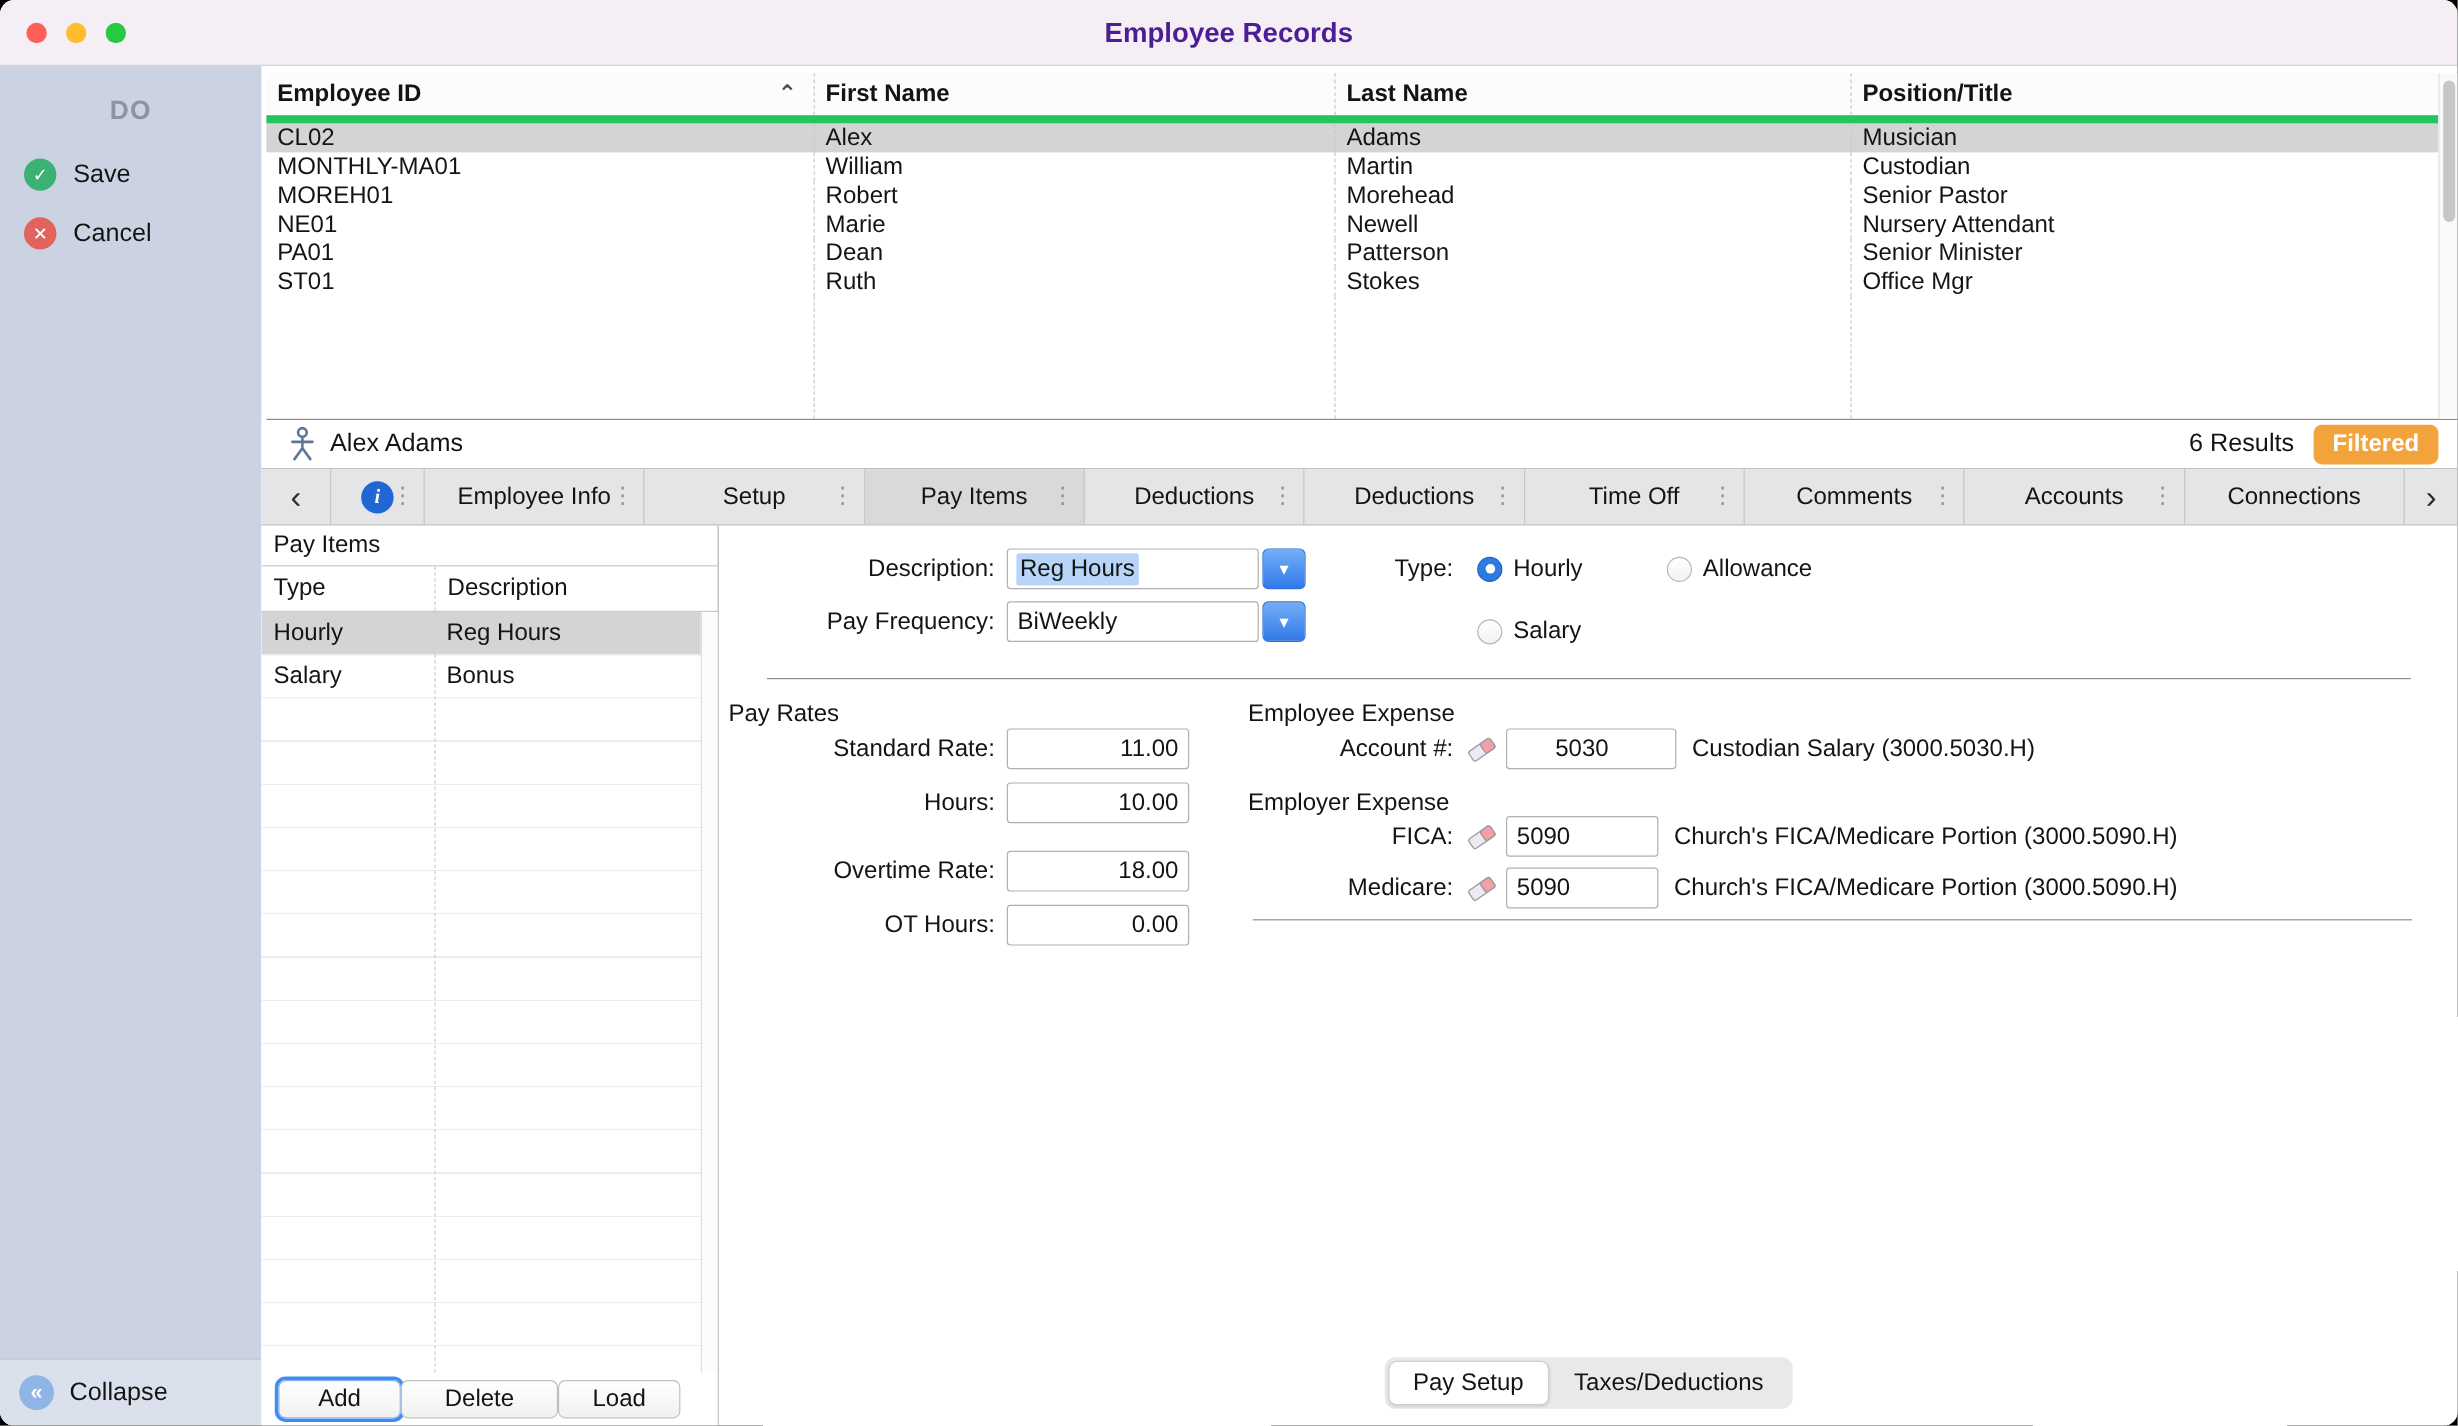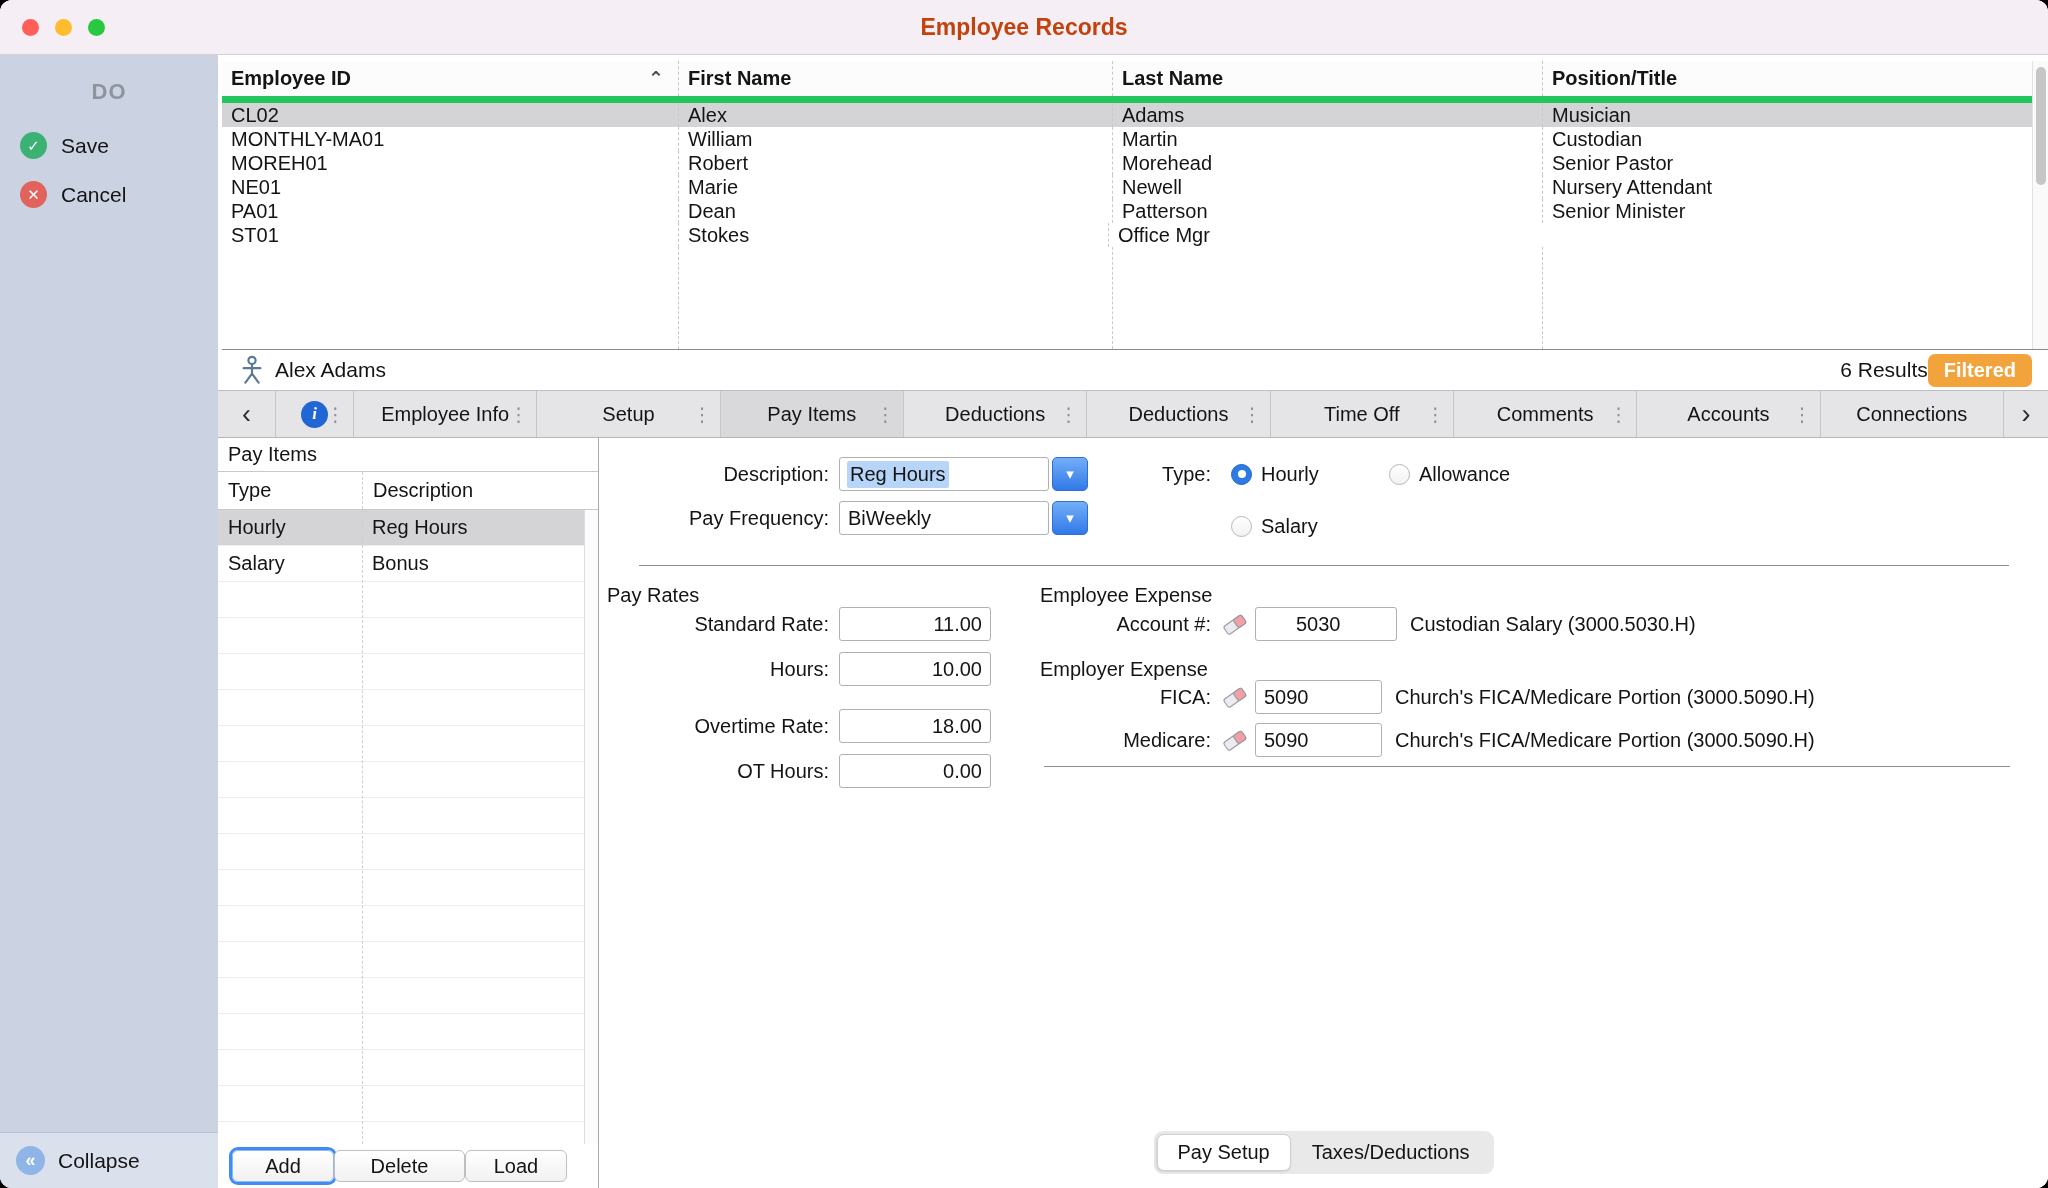--- a/index.html
+++ b/index.html
@@ -5,21 +5,21 @@
   * { margin:0; padding:0; box-sizing:border-box; }
   html,body { width:2048px; height:1188px; }
   body { font-family:"Liberation Sans","DejaVu Sans",sans-serif; font-size:20px; color:#141414; background:#000; overflow:hidden; }
   .window { position:relative; width:2048px; height:1188px; background:#fff; border-radius:12px; overflow:hidden; }
 
   
   .titlebar { position:absolute; top:0; left:0; right:0; height:55px; background:#f5eff5; border-bottom:1px solid #d8d0d8; display:flex; align-items:center; justify-content:center; }
   .traffic { position:absolute; left:22px; top:0; height:100%; display:flex; align-items:center; gap:16px; }
   .light { width:17px; height:17px; border-radius:50%; }
   .light.red{background:#ff5f57;} .light.yellow{background:#febc2e;} .light.green{background:#28c840;}
-  .window-title { font-weight:bold; font-size:23px; color:#c2410c; }
+  .window-title { font-weight:bold; font-size:23px; color:#4c1d95; }
 
   
   .sidebar { position:absolute; top:55px; left:0; width:218px; bottom:0; background:#cbd3e2; display:flex; flex-direction:column; }
   .sidebar-header { text-align:center; color:#8e939e; font-weight:bold; font-size:22px; padding:24px 0 16px; letter-spacing:1px; }
   .sidebar-item { display:flex; align-items:center; gap:14px; padding:11px 0 11px 20px; font-size:21px; cursor:default; }
   .icon-circle { width:27px; height:27px; border-radius:50%; display:flex; align-items:center; justify-content:center; color:#fff; font-size:15px; font-weight:bold; flex:0 0 auto; }
   .icon-check{background:#3bb273;} .icon-x{background:#e2635b;}
   .sidebar-spacer{flex:1;}
   .collapse-bar { height:56px; background:#dbe1ec; border-top:1px solid #b8c1d2; display:flex; align-items:center; gap:13px; padding-left:16px; font-size:21px; }
   .icon-collapse{ background:#8fb5e6; color:#fff; width:29px; height:29px; border-radius:50%; display:flex; align-items:center; justify-content:center; font-size:18px; font-weight:bold; }
@@ -36,21 +36,21 @@
   .cell { padding-left:9px; display:flex; align-items:center; overflow:hidden; white-space:nowrap; }
   .emp-header .cell + .cell, .emp-row .cell + .cell { border-left:1px dashed #c9c9c9; }
   .col-id{width:456px;} .col-first{width:434px;} .col-last{width:430px;} .col-pos{flex:1;}
   .sort { margin-left:auto; margin-right:14px; color:#4c4c4c; font-size:19px; font-weight:bold; }
   .vscroll { position:absolute; right:0; top:0; bottom:0; width:16px; background:#fafafa; border-left:1px solid #e2e2e2; }
   .vthumb { position:absolute; top:6px; left:3px; width:10px; height:118px; border-radius:5px; background:#c6c6c6; }
 
   
   .record-bar { height:41px; display:flex; align-items:center; padding:0 16px 0 22px; border-bottom:1px solid #bfbfbf; background:#fff; }
   .record-name { font-size:21px; margin-left:11px; }
-  .record-right { margin-left:auto; display:flex; align-items:center; gap:0; }
+  .record-right { margin-left:auto; display:flex; align-items:center; gap:16px; }
   .results-count { font-size:21px; }
   .filtered-badge { background:#f2a33c; color:#fff; font-weight:bold; font-size:20px; padding:5px 16px; border-radius:7px; }
 
   
   .tabbar { height:47px; background:#e5e5e7; border-bottom:1px solid #b6b6b6; display:flex; align-items:stretch; }
   .tab-cell { display:flex; align-items:center; justify-content:center; border-right:1px solid #c6c6c8; position:relative; }
   .tab-nav { width:58px; font-size:27px; color:#2b2b2b; }
   .tab-nav.right { width:44px; border-right:none; }
   .tab-info { width:78px; }
   .tab { flex:1; font-size:20px; }
@@ -182,20 +182,21 @@
         <div class="cell col-pos">Nursery Attendant</div>
       </div>
       <div class="emp-row">
         <div class="cell col-id">PA01</div>
         <div class="cell col-first">Dean</div>
         <div class="cell col-last">Patterson</div>
         <div class="cell col-pos">Senior Minister</div>
       </div>
       <div class="emp-row">
         <div class="cell col-id">ST01</div>
+        <div class="cell col-first">Ruth</div>
         <div class="cell col-last">Stokes</div>
         <div class="cell col-pos">Office Mgr</div>
       </div>
       <div class="emp-row fillrow">
         <div class="cell col-id"></div>
         <div class="cell col-first"></div>
         <div class="cell col-last"></div>
         <div class="cell col-pos"></div>
       </div>
 

